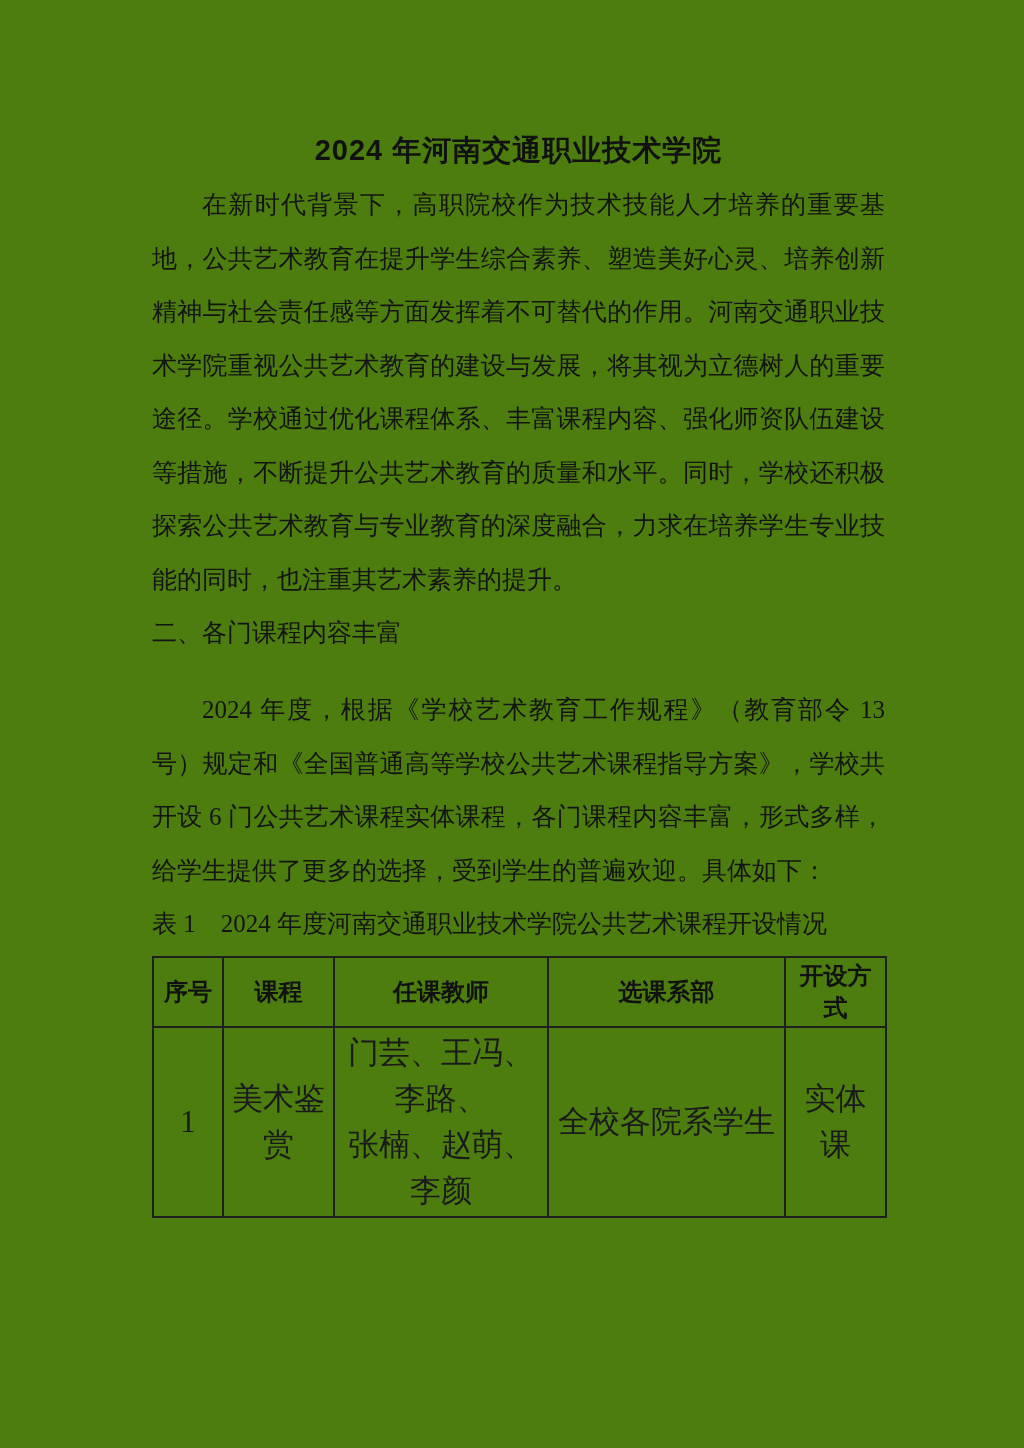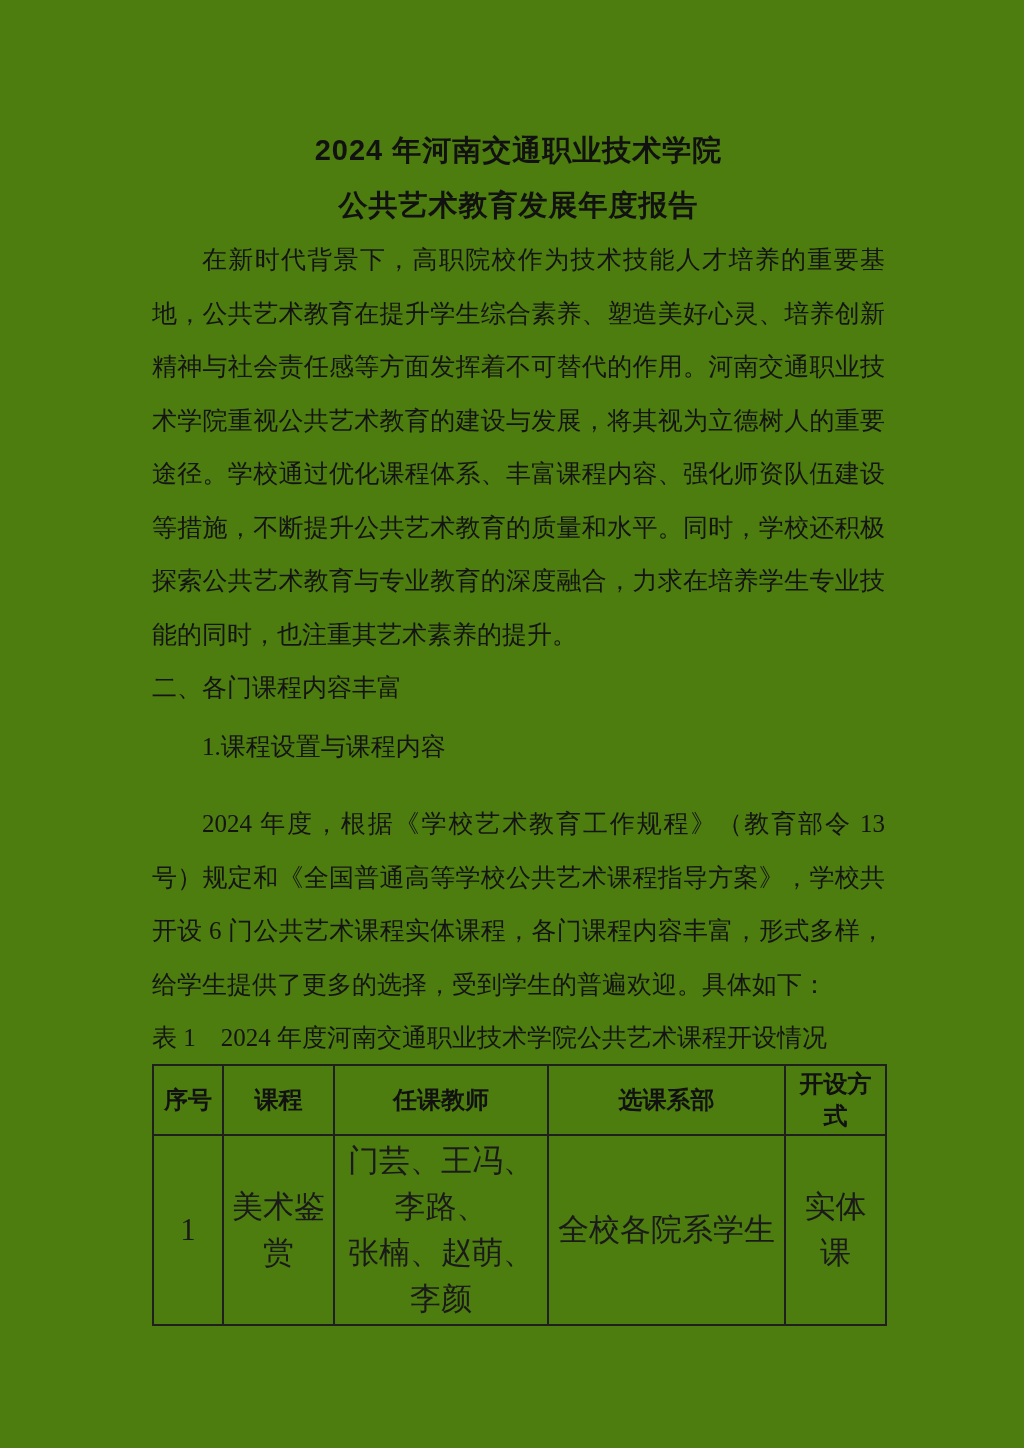--- a/index.html
+++ b/index.html
@@ -54,21 +54,21 @@
   }
   .para.second { margin-top: 24px; }
   .table-caption {
     margin: 0;
     font-size: 25px;
     line-height: 53px;
     text-align: left;
   }
   table.course-table {
     width: 733px;
-    margin-top: 0;
+    margin-top: 6px;
     border-collapse: collapse;
     table-layout: fixed;
   }
   .course-table th, .course-table td {
     border: 2px solid #1f1f1f;
     text-align: center;
     vertical-align: middle;
     padding: 2px 4px;
     overflow: hidden;
   }
@@ -87,28 +87,26 @@
   }
   td.teachers-cell { white-space: pre-line; }
 </style>
 </head>
 <body>
 
 <div class="page">
   <div class="content">
 
     <h1 class="doc-title">2024 年河南交通职业技术学院</h1>
-    <h1 class="doc-title">公共艺术教育发展年度报告</h1>
 
 
     <p class="para">在新时代背景下，高职院校作为技术技能人才培养的重要基地，公共艺术教育在提升学生综合素养、塑造美好心灵、培养创新精神与社会责任感等方面发挥着不可替代的作用。河南交通职业技术学院重视公共艺术教育的建设与发展，将其视为立德树人的重要途径。学校通过优化课程体系、丰富课程内容、强化师资队伍建设等措施，不断提升公共艺术教育的质量和水平。同时，学校还积极探索公共艺术教育与专业教育的深度融合，力求在培养学生专业技能的同时，也注重其艺术素养的提升。</p>
 
     <div class="heading">二、各门课程内容丰富</div>
 
-    <div class="subheading">1.课程设置与课程内容</div>
 
     <p class="para second">2024 年度，根据《学校艺术教育工作规程》（教育部令 13 号）规定和《全国普通高等学校公共艺术课程指导方案》，学校共开设 6 门公共艺术课程实体课程，各门课程内容丰富，形式多样，给学生提供了更多的选择，受到学生的普遍欢迎。具体如下：</p>
 
     <div class="table-caption">表 1　2024 年度河南交通职业技术学院公共艺术课程开设情况</div>
 
     <table class="course-table">
       <colgroup>
         <col style="width:70px">
         <col style="width:111px">
         <col style="width:214px">

